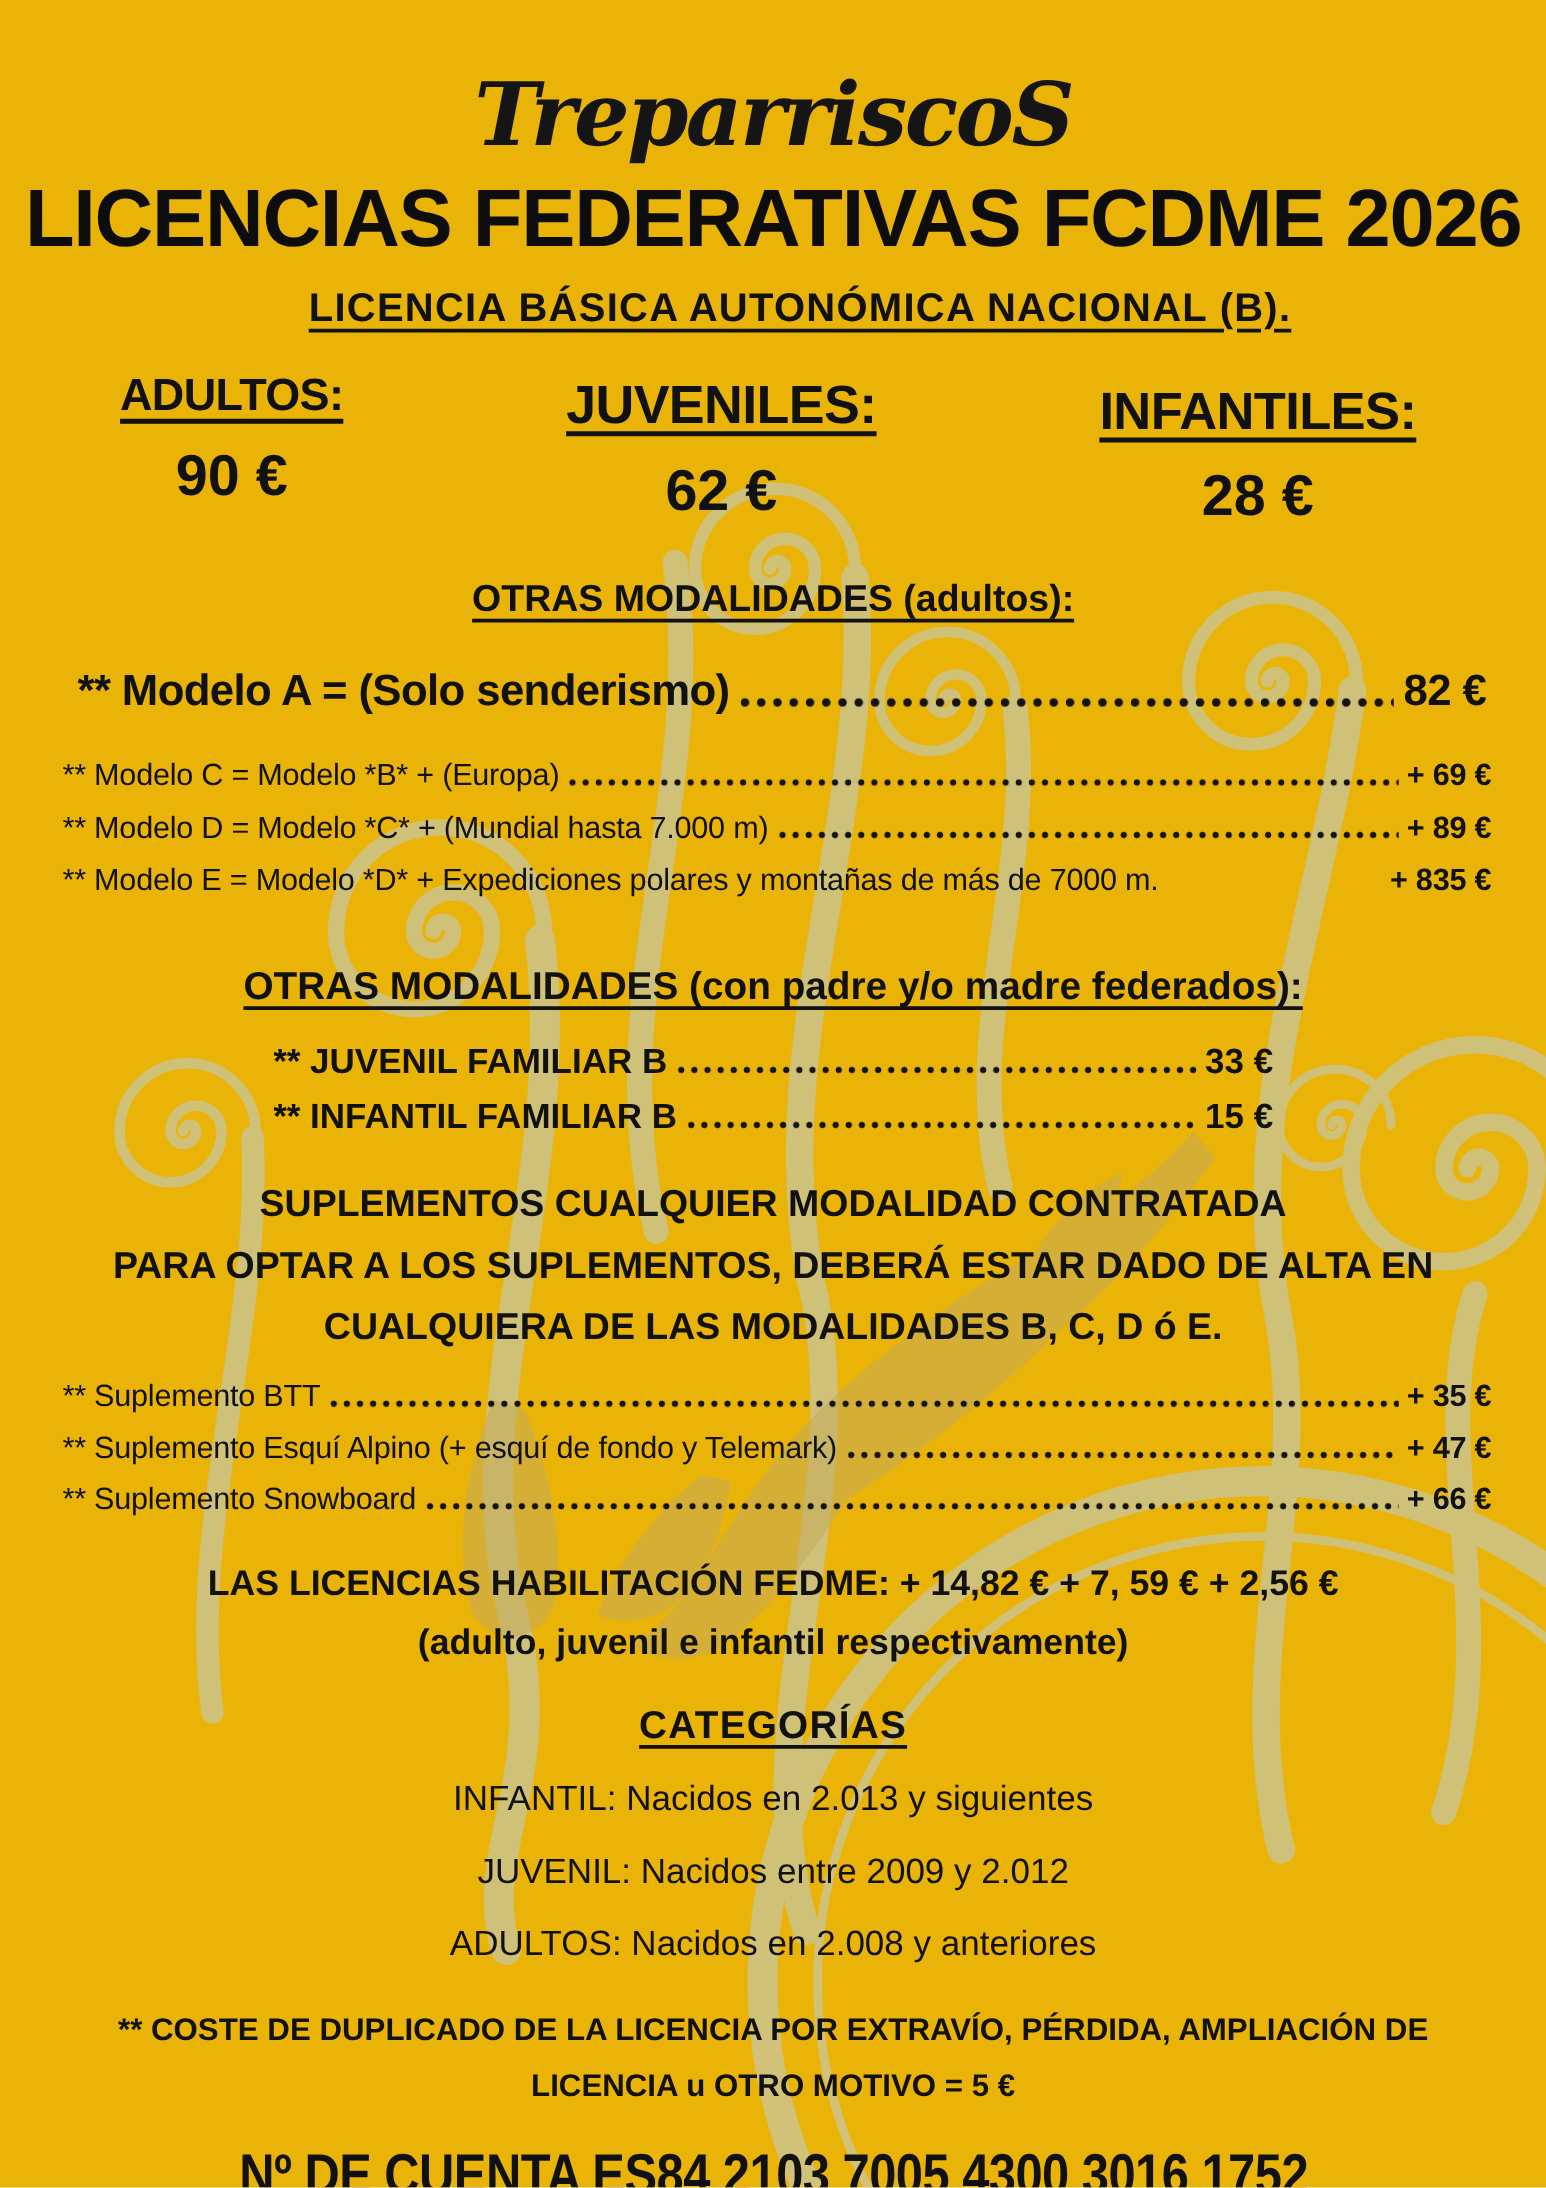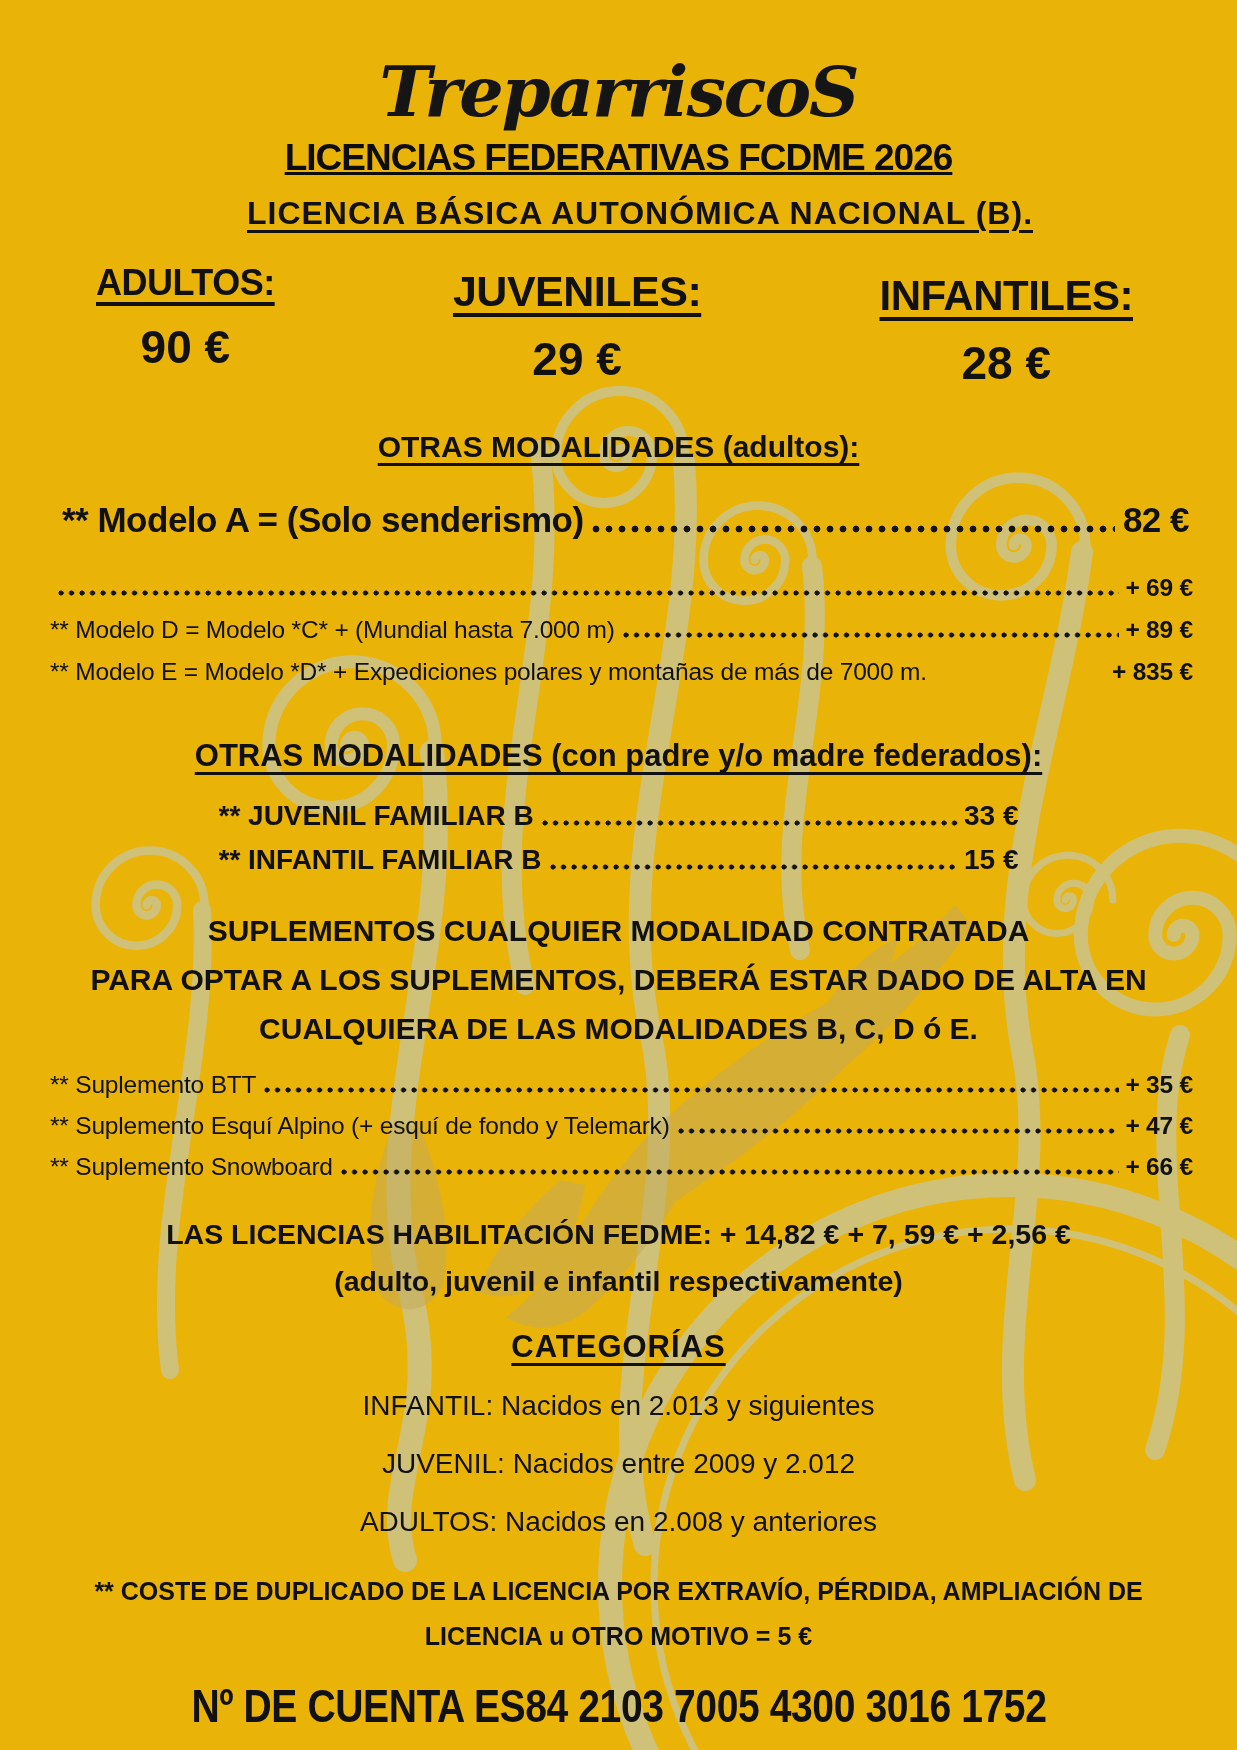--- a/index.html
+++ b/index.html
@@ -16,21 +16,21 @@
   
   .content{position:relative;z-index:1;}
   .center{text-align:center;}
   .preline{white-space:pre-line;}
   .logo{
     margin-top:50px;text-align:center;
     font-family:"DejaVu Serif", serif;
     font-style:italic;font-weight:700;
     font-size:70px;letter-spacing:-2px;color:#151515;
   }
-  .title{margin-top:4px;text-align:center;font-weight:700;font-size:37px;letter-spacing:-1px;color:#0d0d0d;text-decoration:underline;}
+  .title{margin-top:4px;text-align:center;font-weight:700;font-size:65px;letter-spacing:-1px;color:#0d0d0d;}
   .subtitle{margin-top:16px;text-align:center;font-weight:700;font-size:32px;letter-spacing:1px;padding-left:43px;}
   .subtitle .u{text-decoration:underline;text-decoration-thickness:3px;text-underline-offset:6px;}
   
   .cols{display:flex;justify-content:space-between;padding:30px 104px 0 96px;align-items:flex-start;}
   .col{text-align:center;}
   .col .hdr{font-weight:700;text-decoration:underline;text-decoration-thickness:4px;text-underline-offset:7px;letter-spacing:-0.5px;}
   .col .prc{font-weight:700;margin-top:16px;font-size:46px;}
   .col-a .hdr{font-size:36px;}
   .col-j{margin-top:5px;}  .col-j .hdr{font-size:43px;}
   .col-i{margin-top:10px;} .col-i .hdr{font-size:42px;}
@@ -115,38 +115,39 @@
       <span class="u">LICENCIA BÁSICA AUTONÓMICA NACIONAL (B).</span>
     </div>
 
     <div class="cols">
       <div class="col col-a">
         <div class="hdr">ADULTOS:</div>
         <div class="prc">90 €</div>
       </div>
       <div class="col col-j">
         <div class="hdr">JUVENILES:</div>
-        <div class="prc">29 €</div>
+        <div class="prc">62 €</div>
       </div>
       <div class="col col-i">
         <div class="hdr">INFANTILES:</div>
         <div class="prc">28 €</div>
       </div>
     </div>
 
     <div class="sec-h h-otras">OTRAS MODALIDADES (adultos):</div>
 
     <div class="row row-big">
       <span class="lbl">** Modelo A = (Solo senderismo)</span>
       <span class="ldr"></span>
       <span class="prc">82 €</span>
     </div>
 
     <div class="rows-modelo">
       <div class="row">
+        <span class="lbl">** Modelo C = Modelo *B* + (Europa)</span>
         <span class="ldr"></span>
         <span class="prc">+ 69 €</span>
       </div>
       <div class="row">
         <span class="lbl">** Modelo D = Modelo *C* + (Mundial hasta 7.000 m)</span>
         <span class="ldr"></span>
         <span class="prc">+ 89 €</span>
       </div>
       <div class="row no-ldr">
         <span class="lbl">** Modelo E = Modelo *D* + Expediciones polares y montañas de más de 7000 m.</span>

